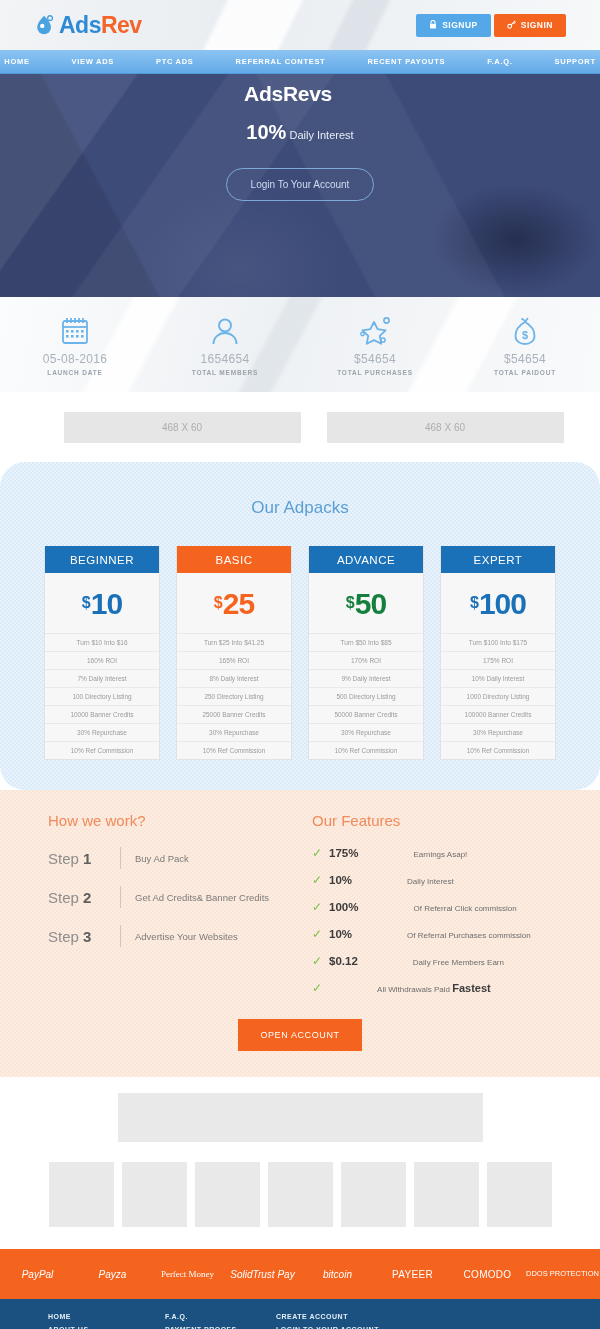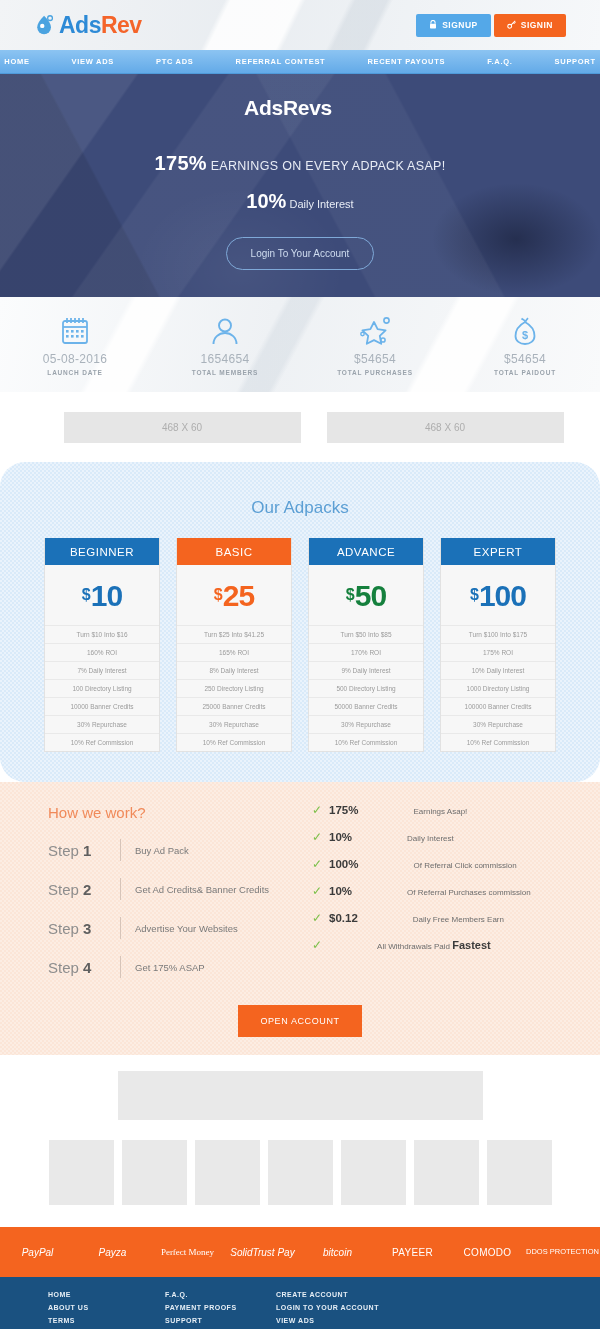--- a/index.html
+++ b/index.html
@@ -54,21 +54,21 @@
     background:#3d4b79;
   }
   .hero:before{
     content:""; position:absolute; inset:0;
     background:
       linear-gradient(125deg, rgba(255,255,255,.075) 0 18%, transparent 18.4% 30%, rgba(255,255,255,.05) 30.4% 44%, transparent 44.4%),
       linear-gradient(62deg, rgba(0,0,0,.10) 0 22%, transparent 22.4% 52%, rgba(255,255,255,.045) 52.4% 70%, transparent 70.4%),
       radial-gradient(ellipse 120px 80px at 86% 74%, rgba(18,24,46,.55), transparent 70%),
       radial-gradient(ellipse 150px 120px at 40% 88%, rgba(255,255,255,.05), transparent 70%);
   }
-  .hero-inner{position:relative; z-index:2; text-align:center; padding-top:22px;}
+  .hero-inner{position:relative; z-index:2; text-align:center; padding-top:8px;}
   .hero-title { display:flex; align-items:center; justify-content:center; gap:0; }
   .hero-brand { color:#fff; font-size:21px; font-weight:bold; padding-right:24px; letter-spacing:-.3px;}
   .hero-slogan { color:#cdd6e8; font-size:20px; padding-left:24px; border-left:1px solid #7d89ab; font-weight:300;}
   .hero-l1 { margin-top:32px; color:#e8ecf5; font-size:12.5px; letter-spacing:.3px;}
   .hero-l1 b { font-size:20px; color:#fff; font-weight:bold;}
   .hero-l2 { margin-top:15px; color:#e8ecf5; font-size:11px; }
   .hero-l2 b { font-size:20px; color:#fff; font-weight:bold;}
   .hero-btns { margin-top:24px; display:flex; justify-content:center; gap:26px;}
   .hero-btn-primary{
     background:#f4641f; color:#fff; border:none; border-radius:20px;
@@ -109,36 +109,36 @@
   }
   .packs:before{
     content:""; position:absolute; inset:0;
     background-image:
       linear-gradient(45deg, rgba(255,255,255,.45) 25%, transparent 25%, transparent 75%, rgba(255,255,255,.45) 75%),
       linear-gradient(45deg, rgba(255,255,255,.45) 25%, transparent 25%, transparent 75%, rgba(255,255,255,.45) 75%);
     background-size:4px 4px; background-position:0 0, 2px 2px;
   }
   .packs-title { position:relative; z-index:2; text-align:center; color:#5c9fd4; font-size:17px; margin-bottom:20px; font-weight:300;}
   .packs-grid { position:relative; z-index:2; display:flex; justify-content:center; gap:16px;}
-  .pack { width:116px; background:#f7f7f7; border:1px solid #e2e2e2; border-top:none;}
+  .pack { width:116px; background:#f7f7f7; border:1px solid #e2e2e2; border-top:none;margin-top:8px;}
   .pack-head {
     height:27px; display:flex; align-items:center; justify-content:center;
     color:#fff; font-size:11.5px; letter-spacing:.5px;
   }
   .pack-price { text-align:center; padding:14px 0 12px; }
   .pack-price .cur { font-size:16px; font-weight:bold; vertical-align:super;}
   .pack-price .amt { font-size:30px; font-weight:bold; letter-spacing:-1px;}
   .pack-feat {
     font-size:6.5px; color:#9b9b9b; text-align:center;
     padding:5px 2px; border-top:1px solid #e9e9e9;
   }
 
   
   .work {
-    background:#fbe5d7; padding:22px 0 18px; position:relative;
+    background:#fbe5d7; padding:22px 0 26px; position:relative;
   }
   .work:before{
     content:""; position:absolute; inset:0;
     background-image:
       linear-gradient(45deg, rgba(255,255,255,.3) 25%, transparent 25%, transparent 75%, rgba(255,255,255,.3) 75%),
       linear-gradient(45deg, rgba(255,255,255,.3) 25%, transparent 25%, transparent 75%, rgba(255,255,255,.3) 75%);
     background-size:4px 4px; background-position:0 0, 2px 2px;
   }
   .work-inner { position:relative; z-index:2; display:flex; padding:0 48px; gap:24px;}
   .work-col { flex:1; }
@@ -223,24 +223,20 @@
     <a href="#">REFERRAL CONTEST</a>
     <a href="#">RECENT PAYOUTS</a>
     <a href="#">F.A.Q.</a>
     <a href="#">SUPPORT</a>
   </div>
 
 <div class="hero">
   <div class="hero-inner">
     <div class="hero-title">
       <span class="hero-brand">AdsRevs</span>
-    </div>
-    <div class="hero-l1">
-      <b>175%</b>
-      <span>EARNINGS ON EVERY ADPACK ASAP!</span>
     </div>
     <div class="hero-l2">
       <b>10%</b>
       <span>Daily Interest</span>
     </div>
     <div class="hero-btns">
       <button class="hero-btn-ghost">Login To Your Account</button>
     </div>
   </div>
 </div>
@@ -375,27 +371,24 @@
      <div class="step-t">Buy Ad Pack</div>
    </div>
           <div class="step">
      <div class="step-n"><span>Step</span> <b>2</b></div>
      <div class="step-t">Get Ad Credits&amp; Banner Credits</div>
    </div>
           <div class="step">
      <div class="step-n"><span>Step</span> <b>3</b></div>
      <div class="step-t">Advertise Your Websites</div>
    </div>
-          <div class="step">
-     <div class="step-n"><span>Step</span> <b>4</b></div>
-     <div class="step-t">Get 175% ASAP</div>
-   </div>
         </div>
     </div>
     <div class="work-col">
+      <div class="work-h">Our Features</div>
       <div id="feats">
           <div class="feat">
      <span class="chk">✓</span>
      <span class="feat-v">175%</span>
      <span class="feat-t"><span>Earnings Asap!</span></span>
    </div>
           <div class="feat">
      <span class="chk">✓</span>
      <span class="feat-v">10%</span>
      <span class="feat-t"><span>Daily Interest</span></span>

